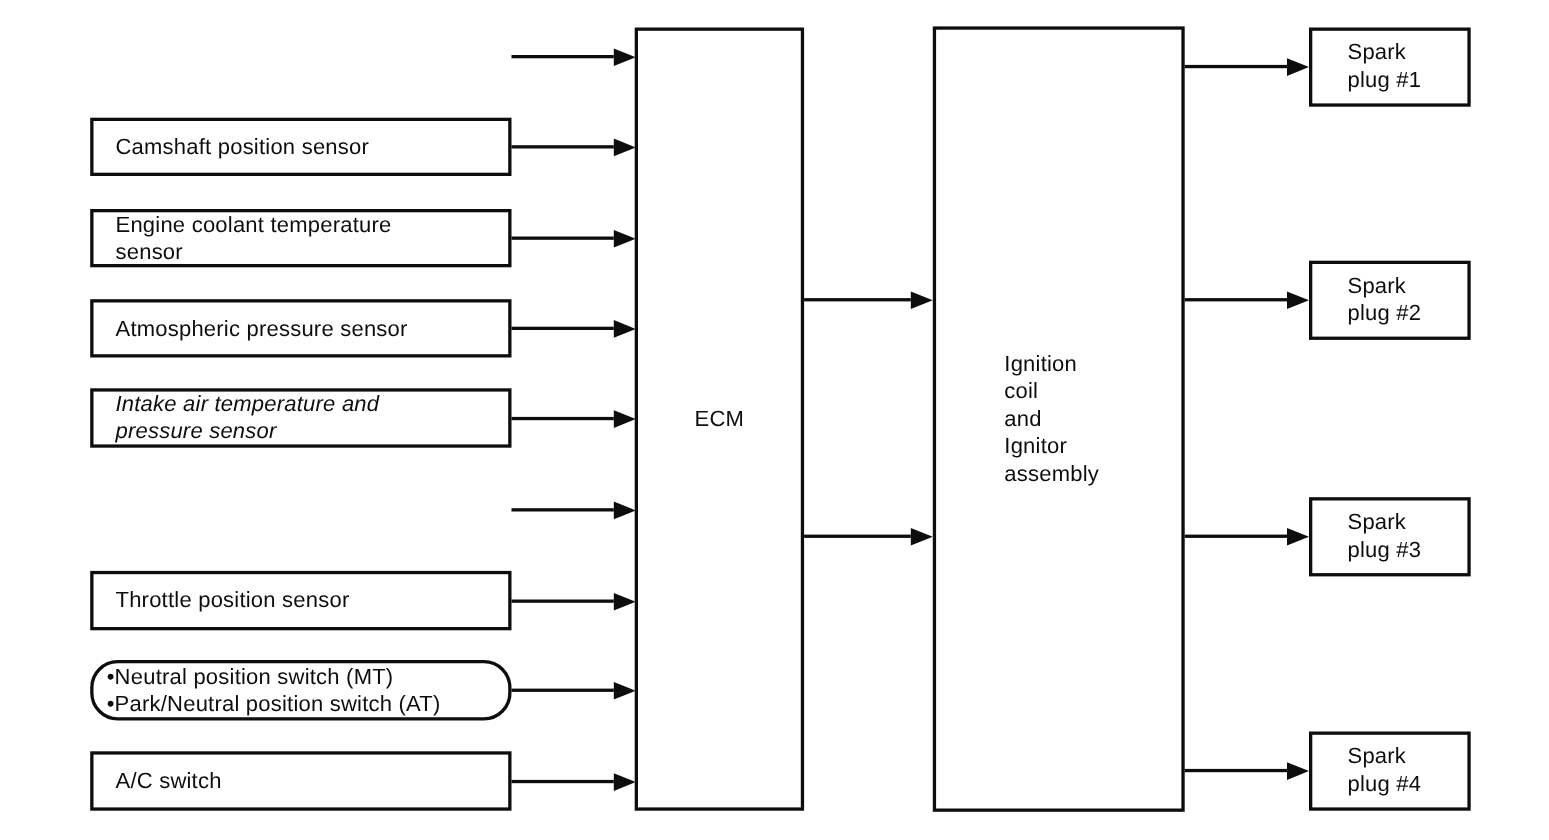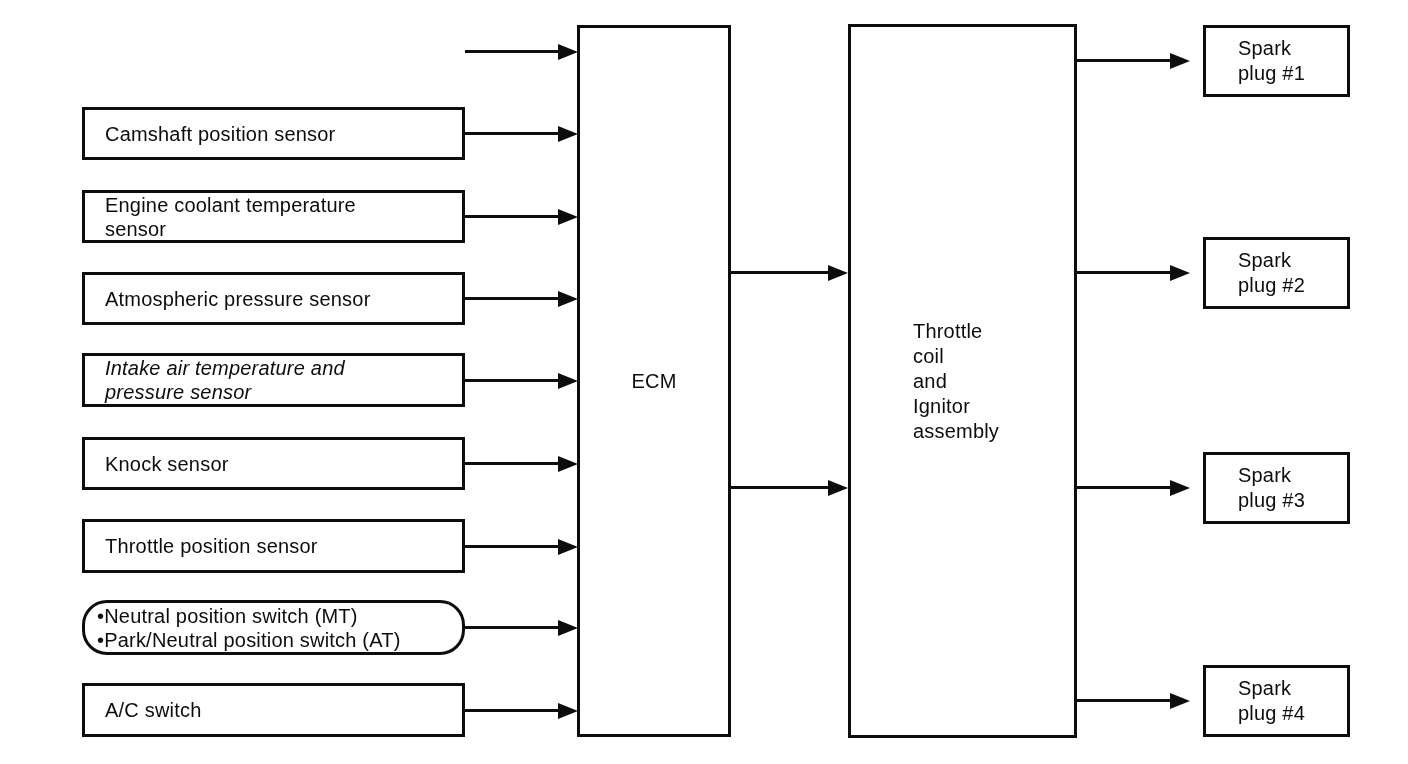--- a/index.html
+++ b/index.html
@@ -53,21 +53,20 @@
     height: 714px;
     padding-left: 62px;
     line-height: 25px;
   }
   .output-box {
     left: 1190px;
     width: 147px;
     height: 72px;
     padding-left: 32px;
     line-height: 25px;
-    margin-left: 13px;
   }
   .hline {
     position: absolute;
     height: 3px;
     background: #0d0d0d;
   }
   .ahead {
     position: absolute;
     width: 0;
     height: 0;
@@ -80,21 +79,20 @@
 <body>
 
 <div id="stage">
 
   <div class="box input-box" style="top:107px;height:53px;">Camshaft position sensor</div>
   <div class="box input-box" style="top:190px;height:53px;">Engine coolant temperature
 sensor</div>
   <div class="box input-box" style="top:272px;height:53px;">Atmospheric pressure sensor</div>
   <div class="box input-box" style="top:353px;height:54px;font-style:italic;">Intake air temperature and
 pressure sensor</div>
-  <div class="box input-box" style="top:437px;height:53px;">Knock sensor</div>
   <div class="box input-box" style="top:519px;height:54px;">Throttle position sensor</div>
   <div class="box input-box bullets" style="top:600px;height:55px;border-radius:25px;">•Neutral position switch (MT)
 •Park/Neutral position switch (AT)</div>
   <div class="box input-box" style="top:683px;height:54px;">A/C switch</div>
 
   <div>
     <div class="hline" style="left:465px;top:50px;width:93px;"></div>
     <div class="ahead" style="left:558px;top:44px;"></div>
   </div>
   <div>
@@ -134,21 +132,21 @@
 
   <div>
     <div class="hline" style="left:731px;top:271px;width:97px;"></div>
     <div class="ahead" style="left:828px;top:265px;"></div>
   </div>
   <div>
     <div class="hline" style="left:731px;top:486px;width:97px;"></div>
     <div class="ahead" style="left:828px;top:480px;"></div>
   </div>
 
-  <div class="box big-box ign-box">Throttle
+  <div class="box big-box ign-box">Ignition
 coil
 and
 Ignitor
 assembly</div>
 
   <div>
     <div class="hline" style="left:1077px;top:59px;width:93px;"></div>
     <div class="ahead" style="left:1170px;top:53px;"></div>
   </div>
   <div>

